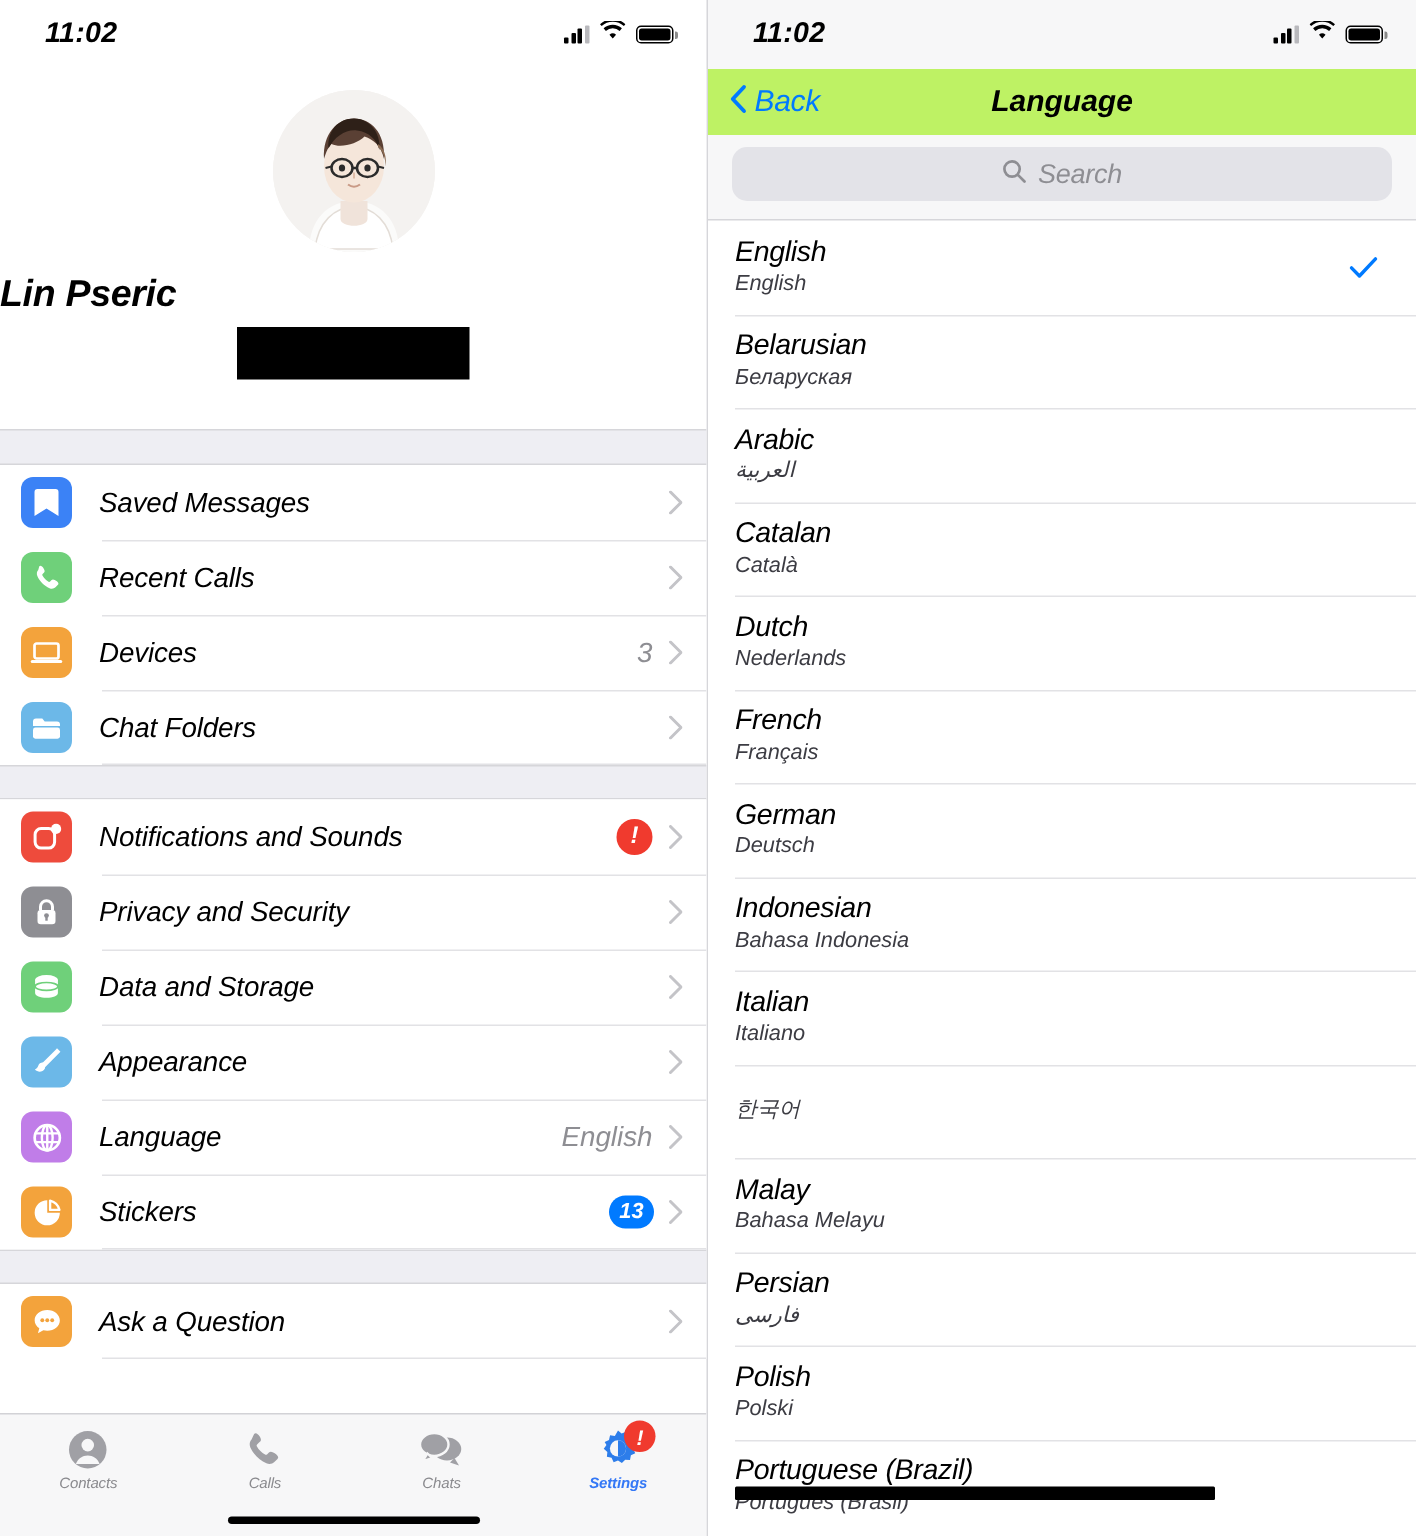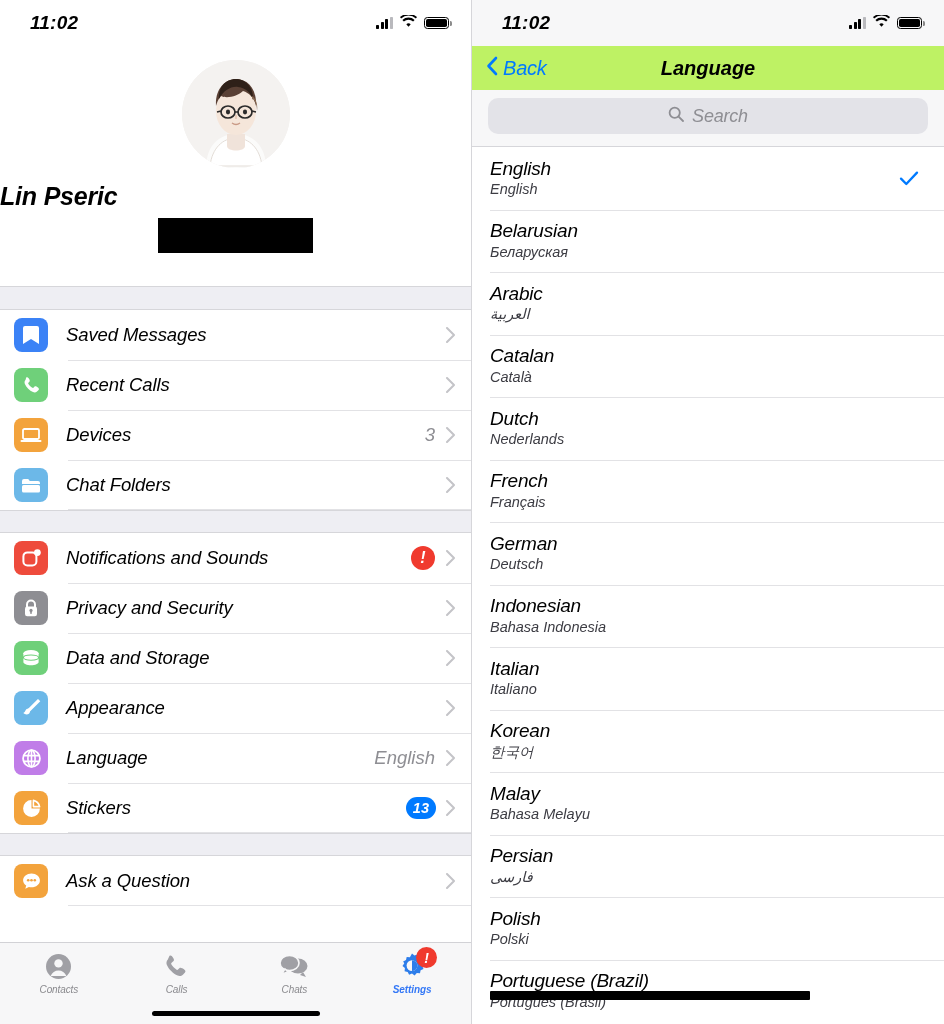--- a/index.html
+++ b/index.html
@@ -511,21 +511,20 @@
         </div>
       </div>
       <div class="langrow">
         <div class="langtexts">
           <span class="langname">Italian</span>
           <span class="langnative">Italiano</span>
         </div>
       </div>
       <div class="langrow">
         <div class="langtexts">
-          <span class="langname">Korean</span>
           <span class="langnative">한국어</span>
         </div>
       </div>
       <div class="langrow">
         <div class="langtexts">
           <span class="langname">Malay</span>
           <span class="langnative">Bahasa Melayu</span>
         </div>
       </div>
       <div class="langrow">

